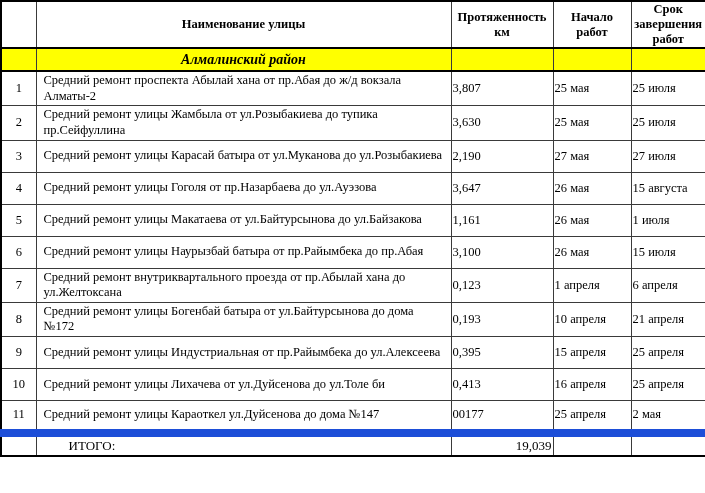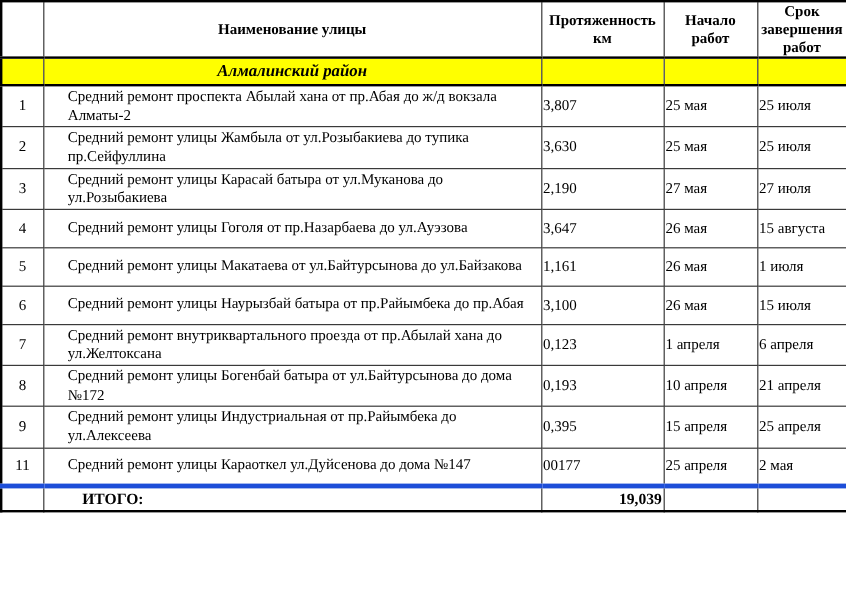--- a/index.html
+++ b/index.html
@@ -58,29 +58,29 @@
   }
 
   tr.data-row td {
     height: 32px;
     font-size: 12.5px;
     vertical-align: middle;
   }
   td.cell-num   { text-align: center; }
   td.cell-street{
     text-align: left;
-    padding: 1px 5px 1px 20px;
+    padding: 1px 5px 1px 7px;
     line-height: 1.25;
   }
   td.cell-len, td.cell-start, td.cell-end { }
 
   tr.total-row td {
     height: 13px;
-    border-top: 4px solid #1d4ed8;
-    font-weight: bold;
+    border-top: 8px solid #1d4ed8;
+    font-weight: normal;
     font-size: 13px;
     vertical-align: middle;
     padding-left: 32px;
   }
   td.total-label { text-align: left; padding: 0 4px; }
   td.total-value { text-align: right; }
 </style>
 </head>
 <body>
 
@@ -167,20 +167,27 @@
     <td class="cell-end">21 апреля</td>
   </tr>
         <tr class="data-row">
     <td class="cell-num">9</td>
     <td class="cell-street">Средний ремонт улицы Индустриальная от пр.Райымбека до ул.Алексеева</td>
     <td class="cell-len">0,395</td>
     <td class="cell-start">15 апреля</td>
     <td class="cell-end">25 апреля</td>
   </tr>
         <tr class="data-row">
+    <td class="cell-num">10</td>
+    <td class="cell-street">Средний ремонт улицы Лихачева от ул.Дуйсенова до ул.Толе би</td>
+    <td class="cell-len">0,413</td>
+    <td class="cell-start">16 апреля</td>
+    <td class="cell-end">25 апреля</td>
+  </tr>
+        <tr class="data-row">
     <td class="cell-num">11</td>
     <td class="cell-street">Средний ремонт улицы Караоткел ул.Дуйсенова до дома №147</td>
     <td class="cell-len">00177</td>
     <td class="cell-start">25 апреля</td>
     <td class="cell-end">2 мая</td>
   </tr>
         <tr class="total-row" id="total-row">
         <td></td>
         <td class="total-label">ИТОГО:</td>
         <td class="total-value">19,039</td>

